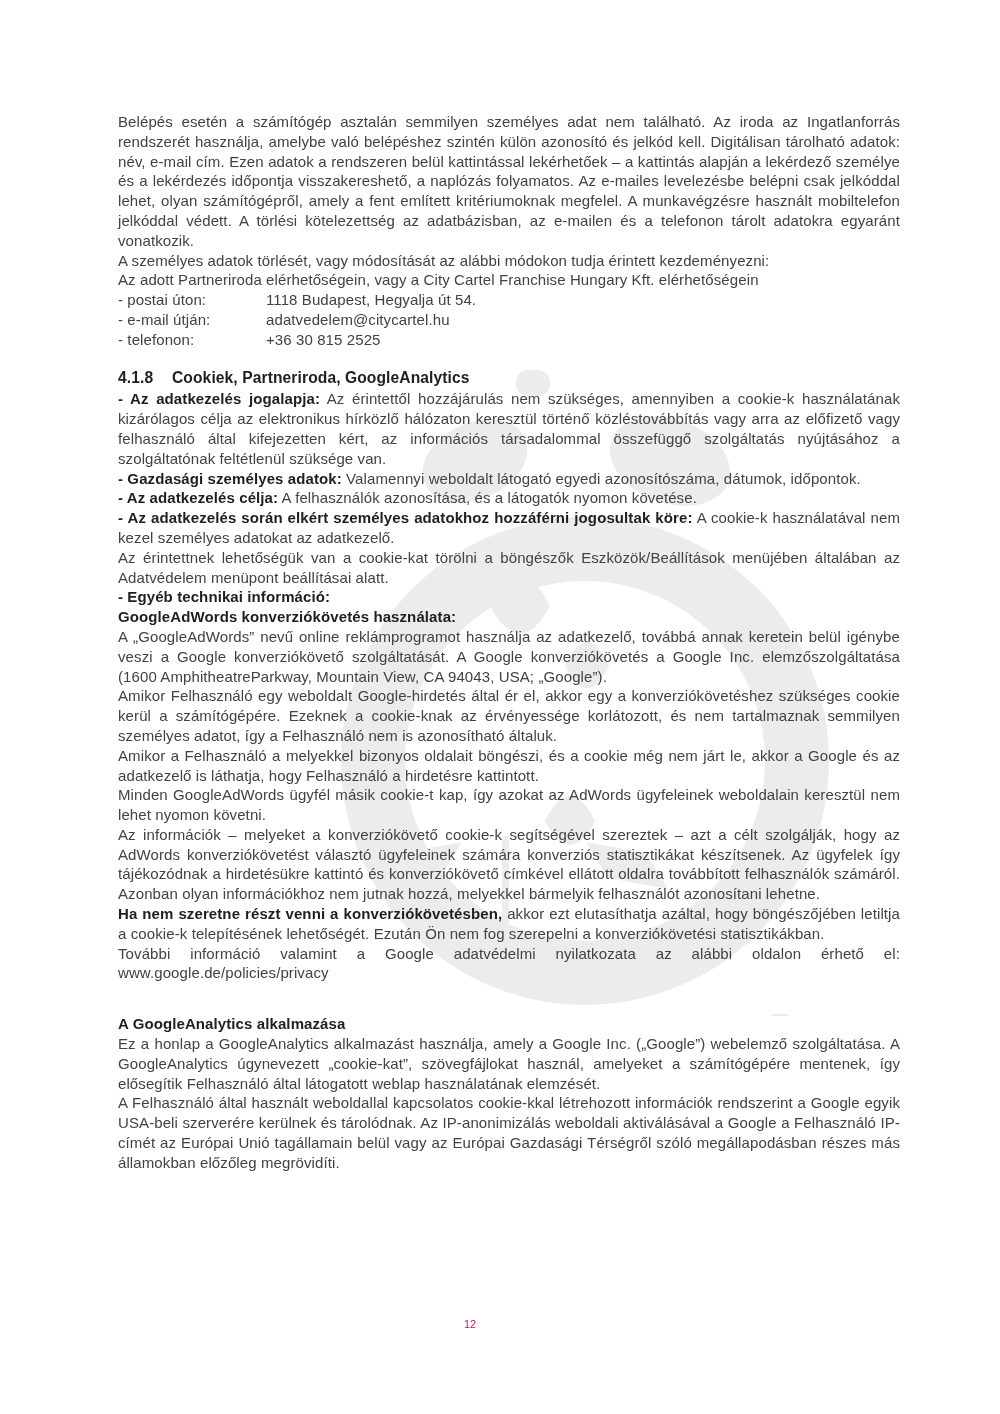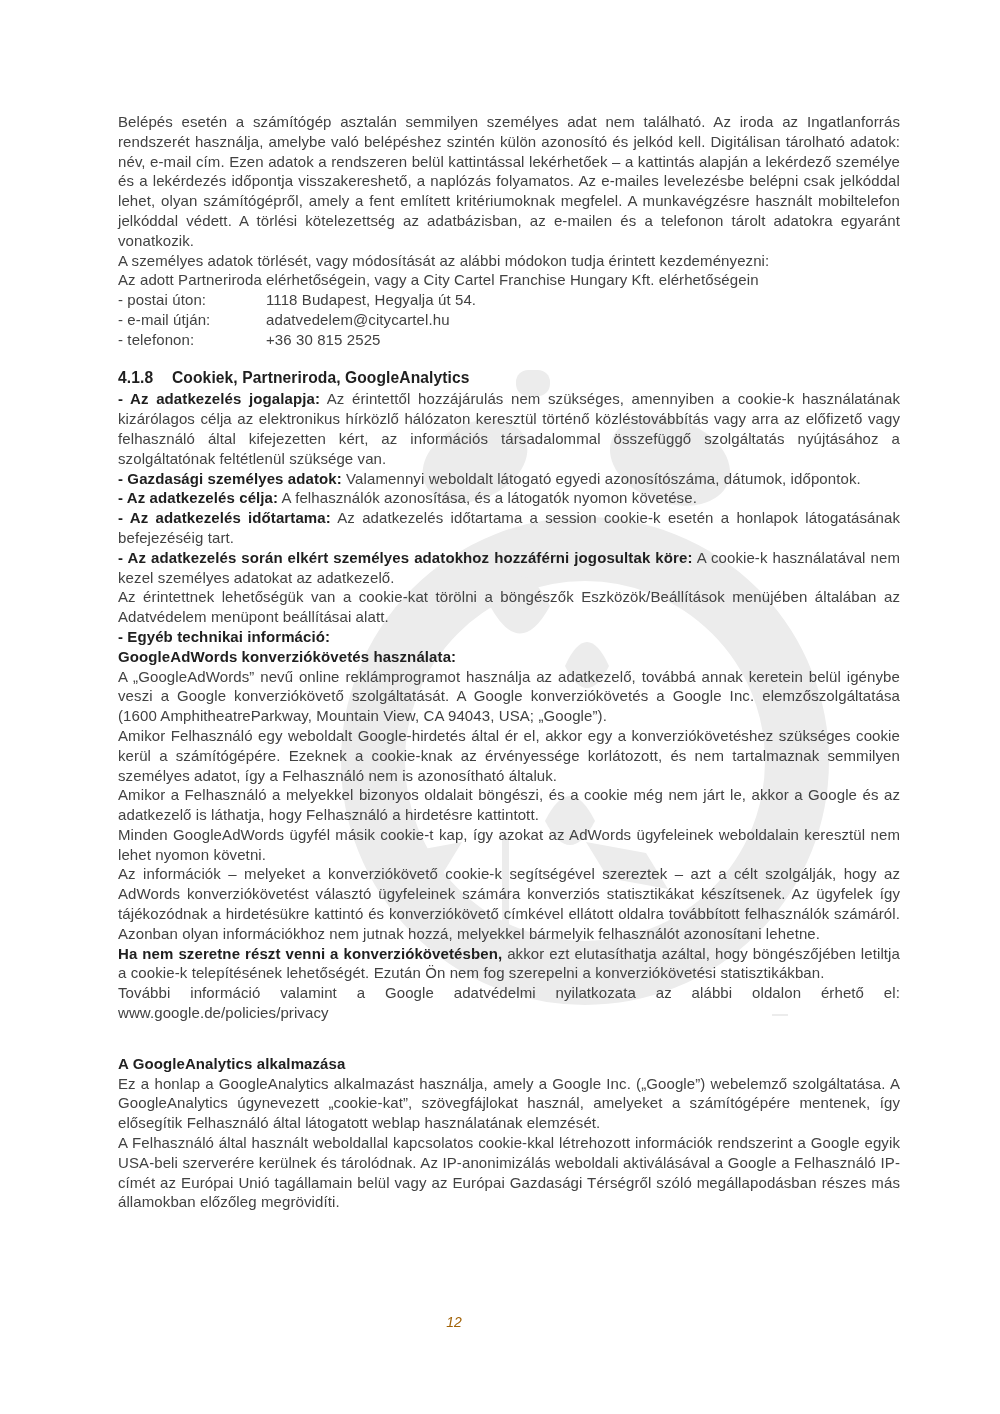--- a/index.html
+++ b/index.html
@@ -3,20 +3,21 @@
 <meta charset="utf-8">
 <style>
   html, body { margin: 0; padding: 0; background: #ffffff; }
   .page {
     position: relative;
     width: 908px;
     height: 1414px;
     background: #ffffff;
     overflow: hidden;
     font-family: "Liberation Sans", "DejaVu Sans", sans-serif;
+    padding-left: 32px;
   }
   .watermark {
     position: absolute;
     left: 340px;
     top: 366px;
     width: 500px;
     height: 650px;
     z-index: 0;
     pointer-events: none;
   }
@@ -54,23 +55,22 @@
   .analytics-heading { margin-top: 31px; }
   .stretch-line { display: block; text-align-last: justify; }
   .url-line { display: block; text-align: left; }
   .page-number {
     position: absolute;
     left: 0;
     right: 0;
     bottom: 84px;
     z-index: 1;
     text-align: center;
-    font-size: 14px;
-    color: #a16207;
-    font-style: italic;
+    font-size: 11px;
+    color: #be185d;
   }
 </style>
 </head>
 <body>
 
 <div class="page">
 
   <svg class="watermark" viewBox="0 0 500 650" xmlns="http://www.w3.org/2000/svg" aria-hidden="true">
     <g fill="#ececec">
       <rect x="176" y="4" width="34" height="26" rx="12"></rect>
@@ -117,23 +117,20 @@
     </p>
 
     <p class="para">
       <b class="lead">- Gazdasági személyes adatok:</b><span> Valamennyi weboldalt látogató egyedi azonosítószáma, dátumok, időpontok.</span>
     </p>
 
     <p class="para">
       <b class="lead">- Az adatkezelés célja:</b><span> A felhasználók azonosítása, és a látogatók nyomon követése.</span>
     </p>
 
-    <p class="para">
-      <b class="lead">- Az adatkezelés időtartama:</b><span> Az adatkezelés időtartama a session cookie-k esetén a honlapok látogatásának befejezéséig tart.</span>
-    </p>
 
     <p class="para">
       <b class="lead">- Az adatkezelés során elkért személyes adatokhoz hozzáférni jogosultak köre:</b><span> A cookie-k használatával nem kezel személyes adatokat az adatkezelő.</span>
     </p>
 
     <p class="para">Az érintettnek lehetőségük van a cookie-kat törölni a böngészők Eszközök/Beállítások menüjében általában az Adatvédelem menüpont beállításai alatt.</p>
 
     <p class="para bold-line">- Egyéb technikai információ:</p>
 
     <p class="para bold-line">GoogleAdWords konverziókövetés használata:</p>

